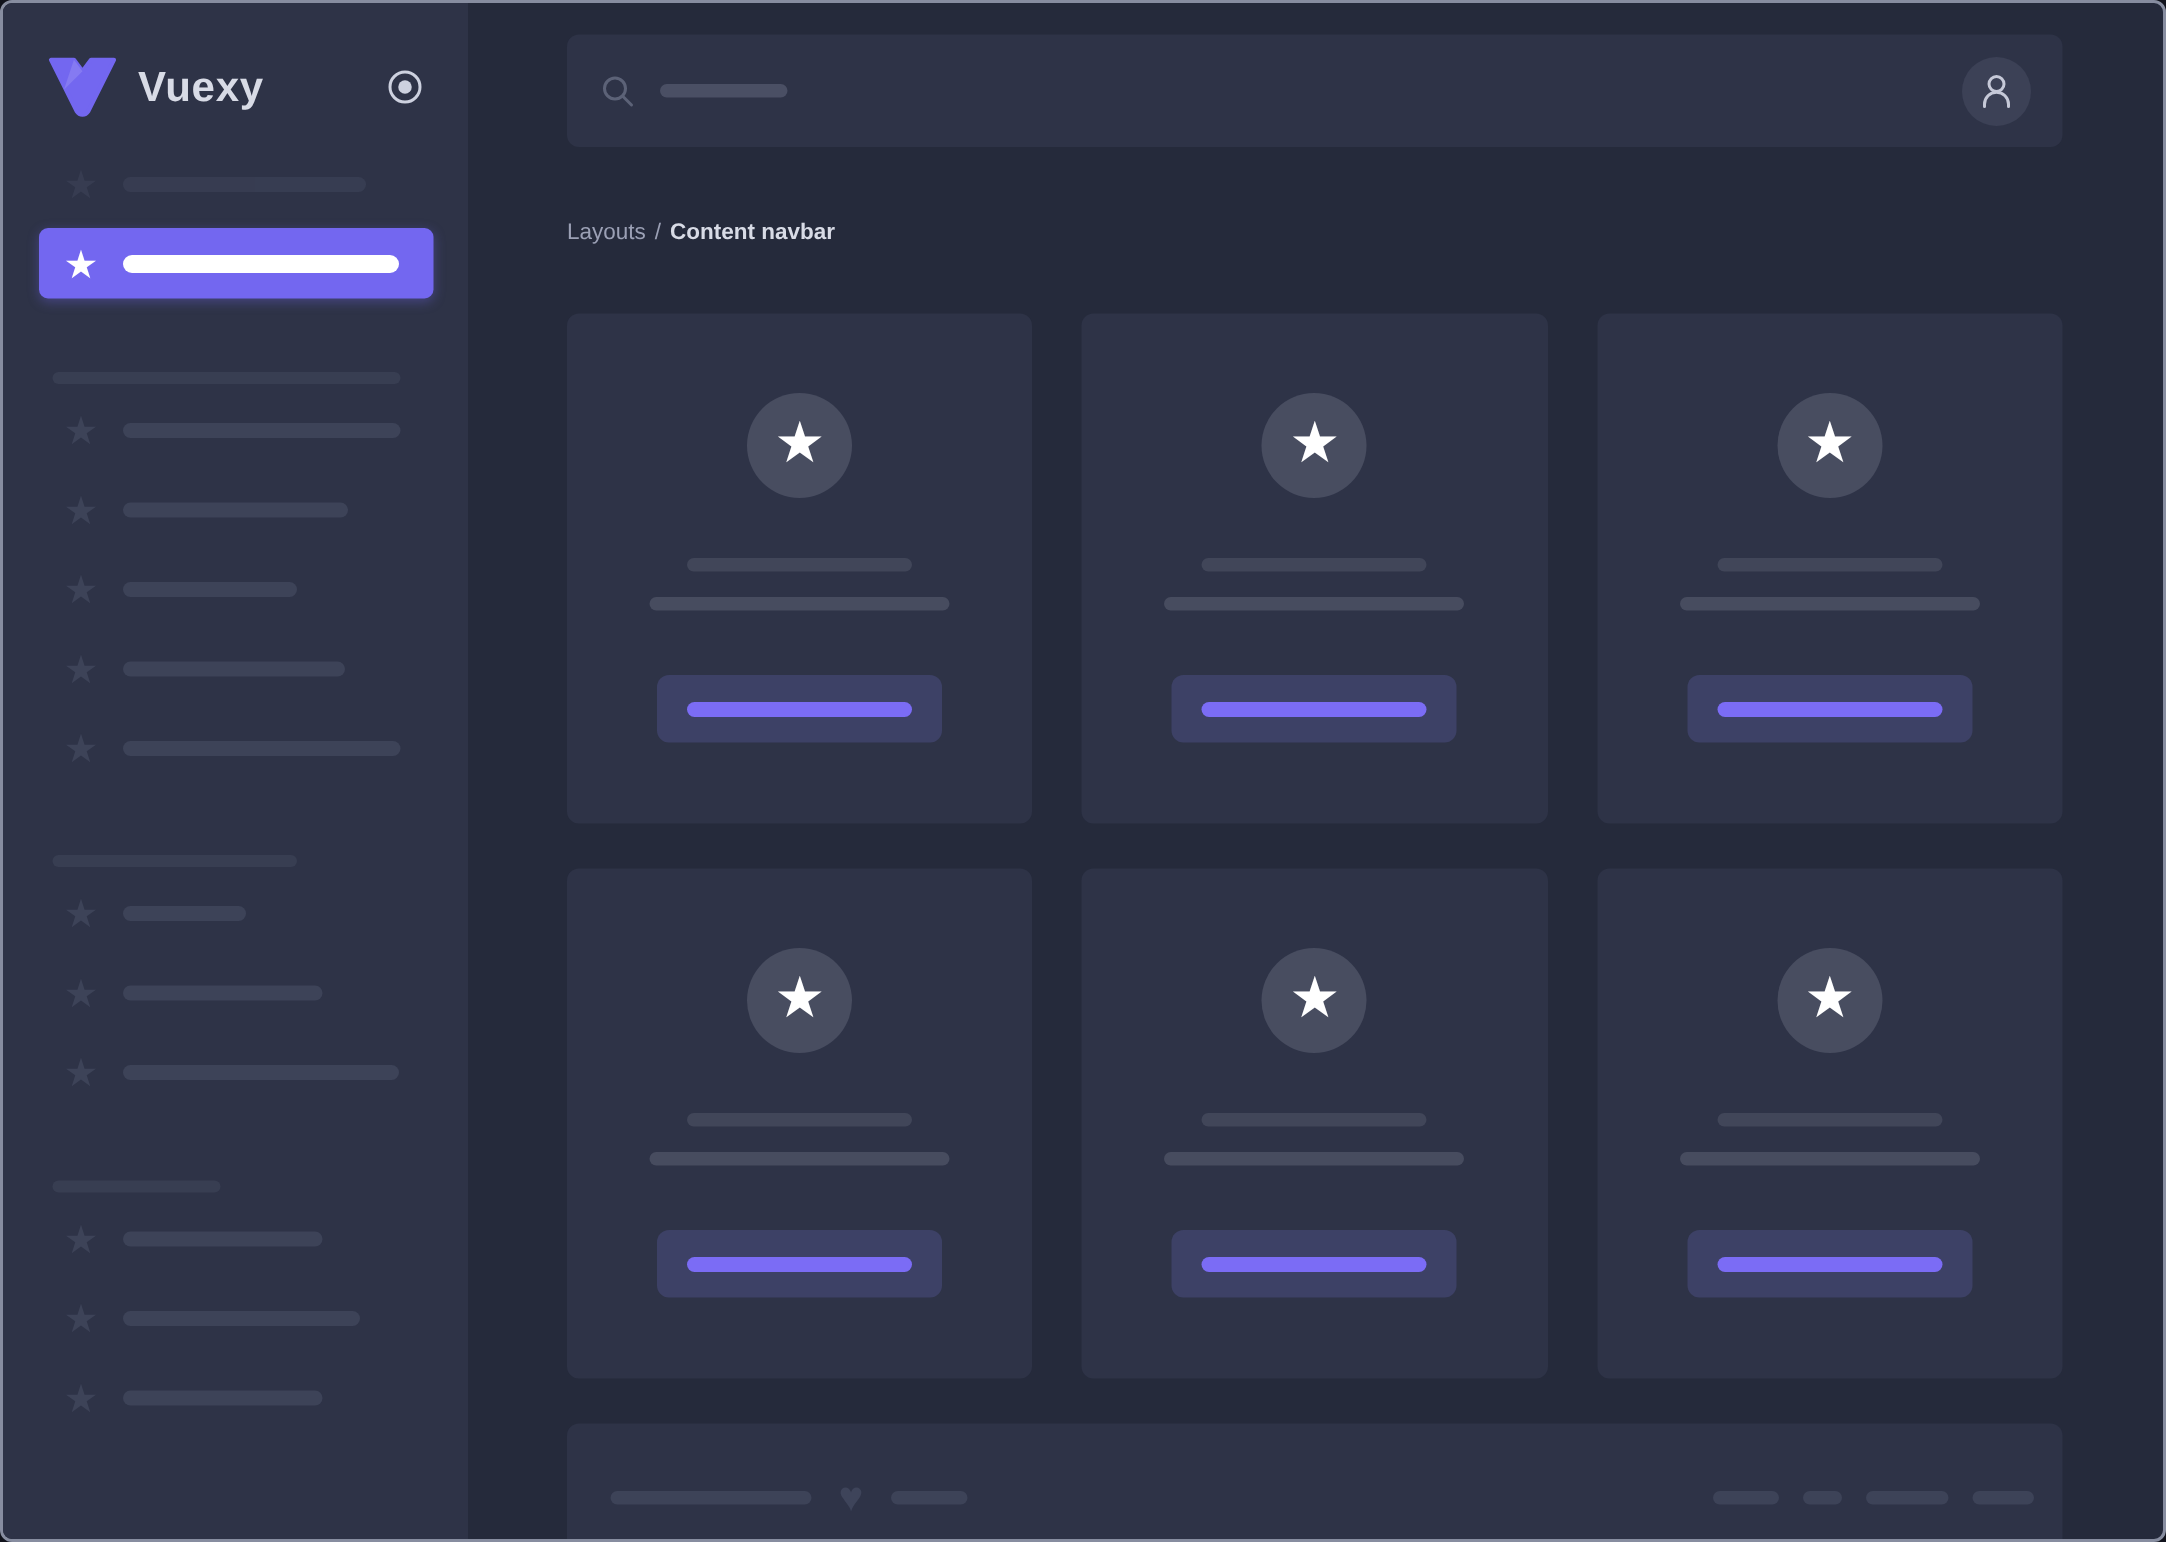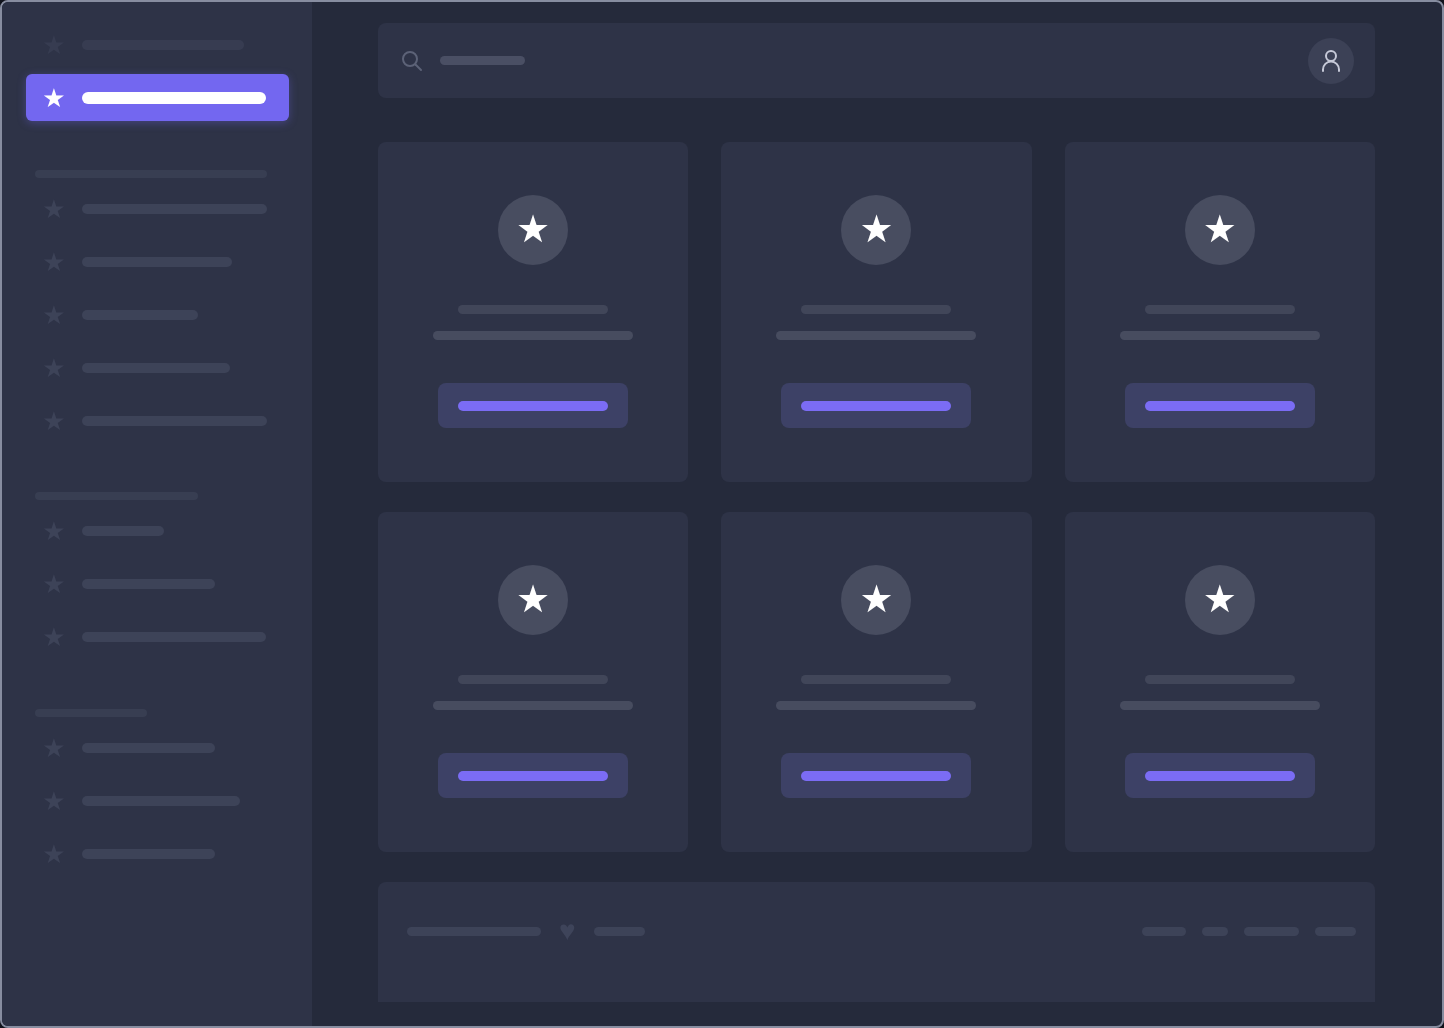--- a/index.html
+++ b/index.html
@@ -161,20 +161,35 @@
   .footer-left,.footer-right{display:flex;align-items:center;gap:16px;height:24px;}
   .f-bar{height:9px;border-radius:5px;background:var(--skeleton);}
   .heart{font-size:28px;line-height:24px;color:var(--heart);padding:0 2px;}
 </style>
 </head>
 <body>
 
 <div class="frame">
 
   <aside class="sidebar">
+    <div class="sidebar-header">
+      <div class="logo">
+        <svg width="50" height="40" viewBox="0 0 52 42">
+          <path d="M4 2 H20 L26 10 L32 2 H48 L30 38 C28 41 24 41 22 38 Z" fill="#7367f0" stroke="#7367f0" stroke-width="3" stroke-linejoin="round"></path>
+          <polygon points="20,2 26,10 13,23" fill="rgba(255,255,255,0.13)"></polygon>
+        </svg>
+        <span class="brand">Vuexy</span>
+      </div>
+      <span class="pin-icon">
+        <svg width="26" height="26" viewBox="0 0 26 26">
+          <circle cx="13" cy="13" r="10" fill="none" stroke="#cdd1df" stroke-width="2"></circle>
+          <circle cx="13" cy="13" r="4.5" fill="#cdd1df"></circle>
+        </svg>
+      </span>
+    </div>
     <nav class="menu" id="menu">
         <div class="menu-item dim">
           <span class="star">★</span>
           <span class="skel-bar" style="width: 162px;"></span>
         </div>
         <div class="menu-item active">
           <span class="star">★</span>
           <span class="skel-bar" style="width: 184px;"></span>
         </div>
         <div class="group-header gh-0" style="width: 232px;"></div>
@@ -238,20 +253,25 @@
         <span class="search-skel" id="search-skel" style="width: 85px;"></span>
       </div>
       <div class="avatar">
         <svg width="26" height="26" viewBox="0 0 26 26">
           <circle cx="13" cy="8" r="5" fill="none" stroke="#c6c9d8" stroke-width="2"></circle>
           <path d="M5 23 v-1.5 a8 8 0 0 1 8 -8 a8 8 0 0 1 8 8 V23" fill="none" stroke="#c6c9d8" stroke-width="2" stroke-linecap="round"></path>
         </svg>
       </div>
     </header>
 
+    <div class="breadcrumb">
+      <span class="parent">Layouts</span>
+      <span class="sep">/</span>
+      <span class="current">Content navbar</span>
+    </div>
 
     <div class="grid" id="cards">
         <div class="card">
           <div class="card-circle">
             <span class="star">★</span>
           </div>
           <div class="card-line1" style="width: 150px;"></div>
           <div class="card-line2" style="width: 200px;"></div>
           <button class="card-btn">
             <span class="btn-bar" style="width: 150px;"></span>

